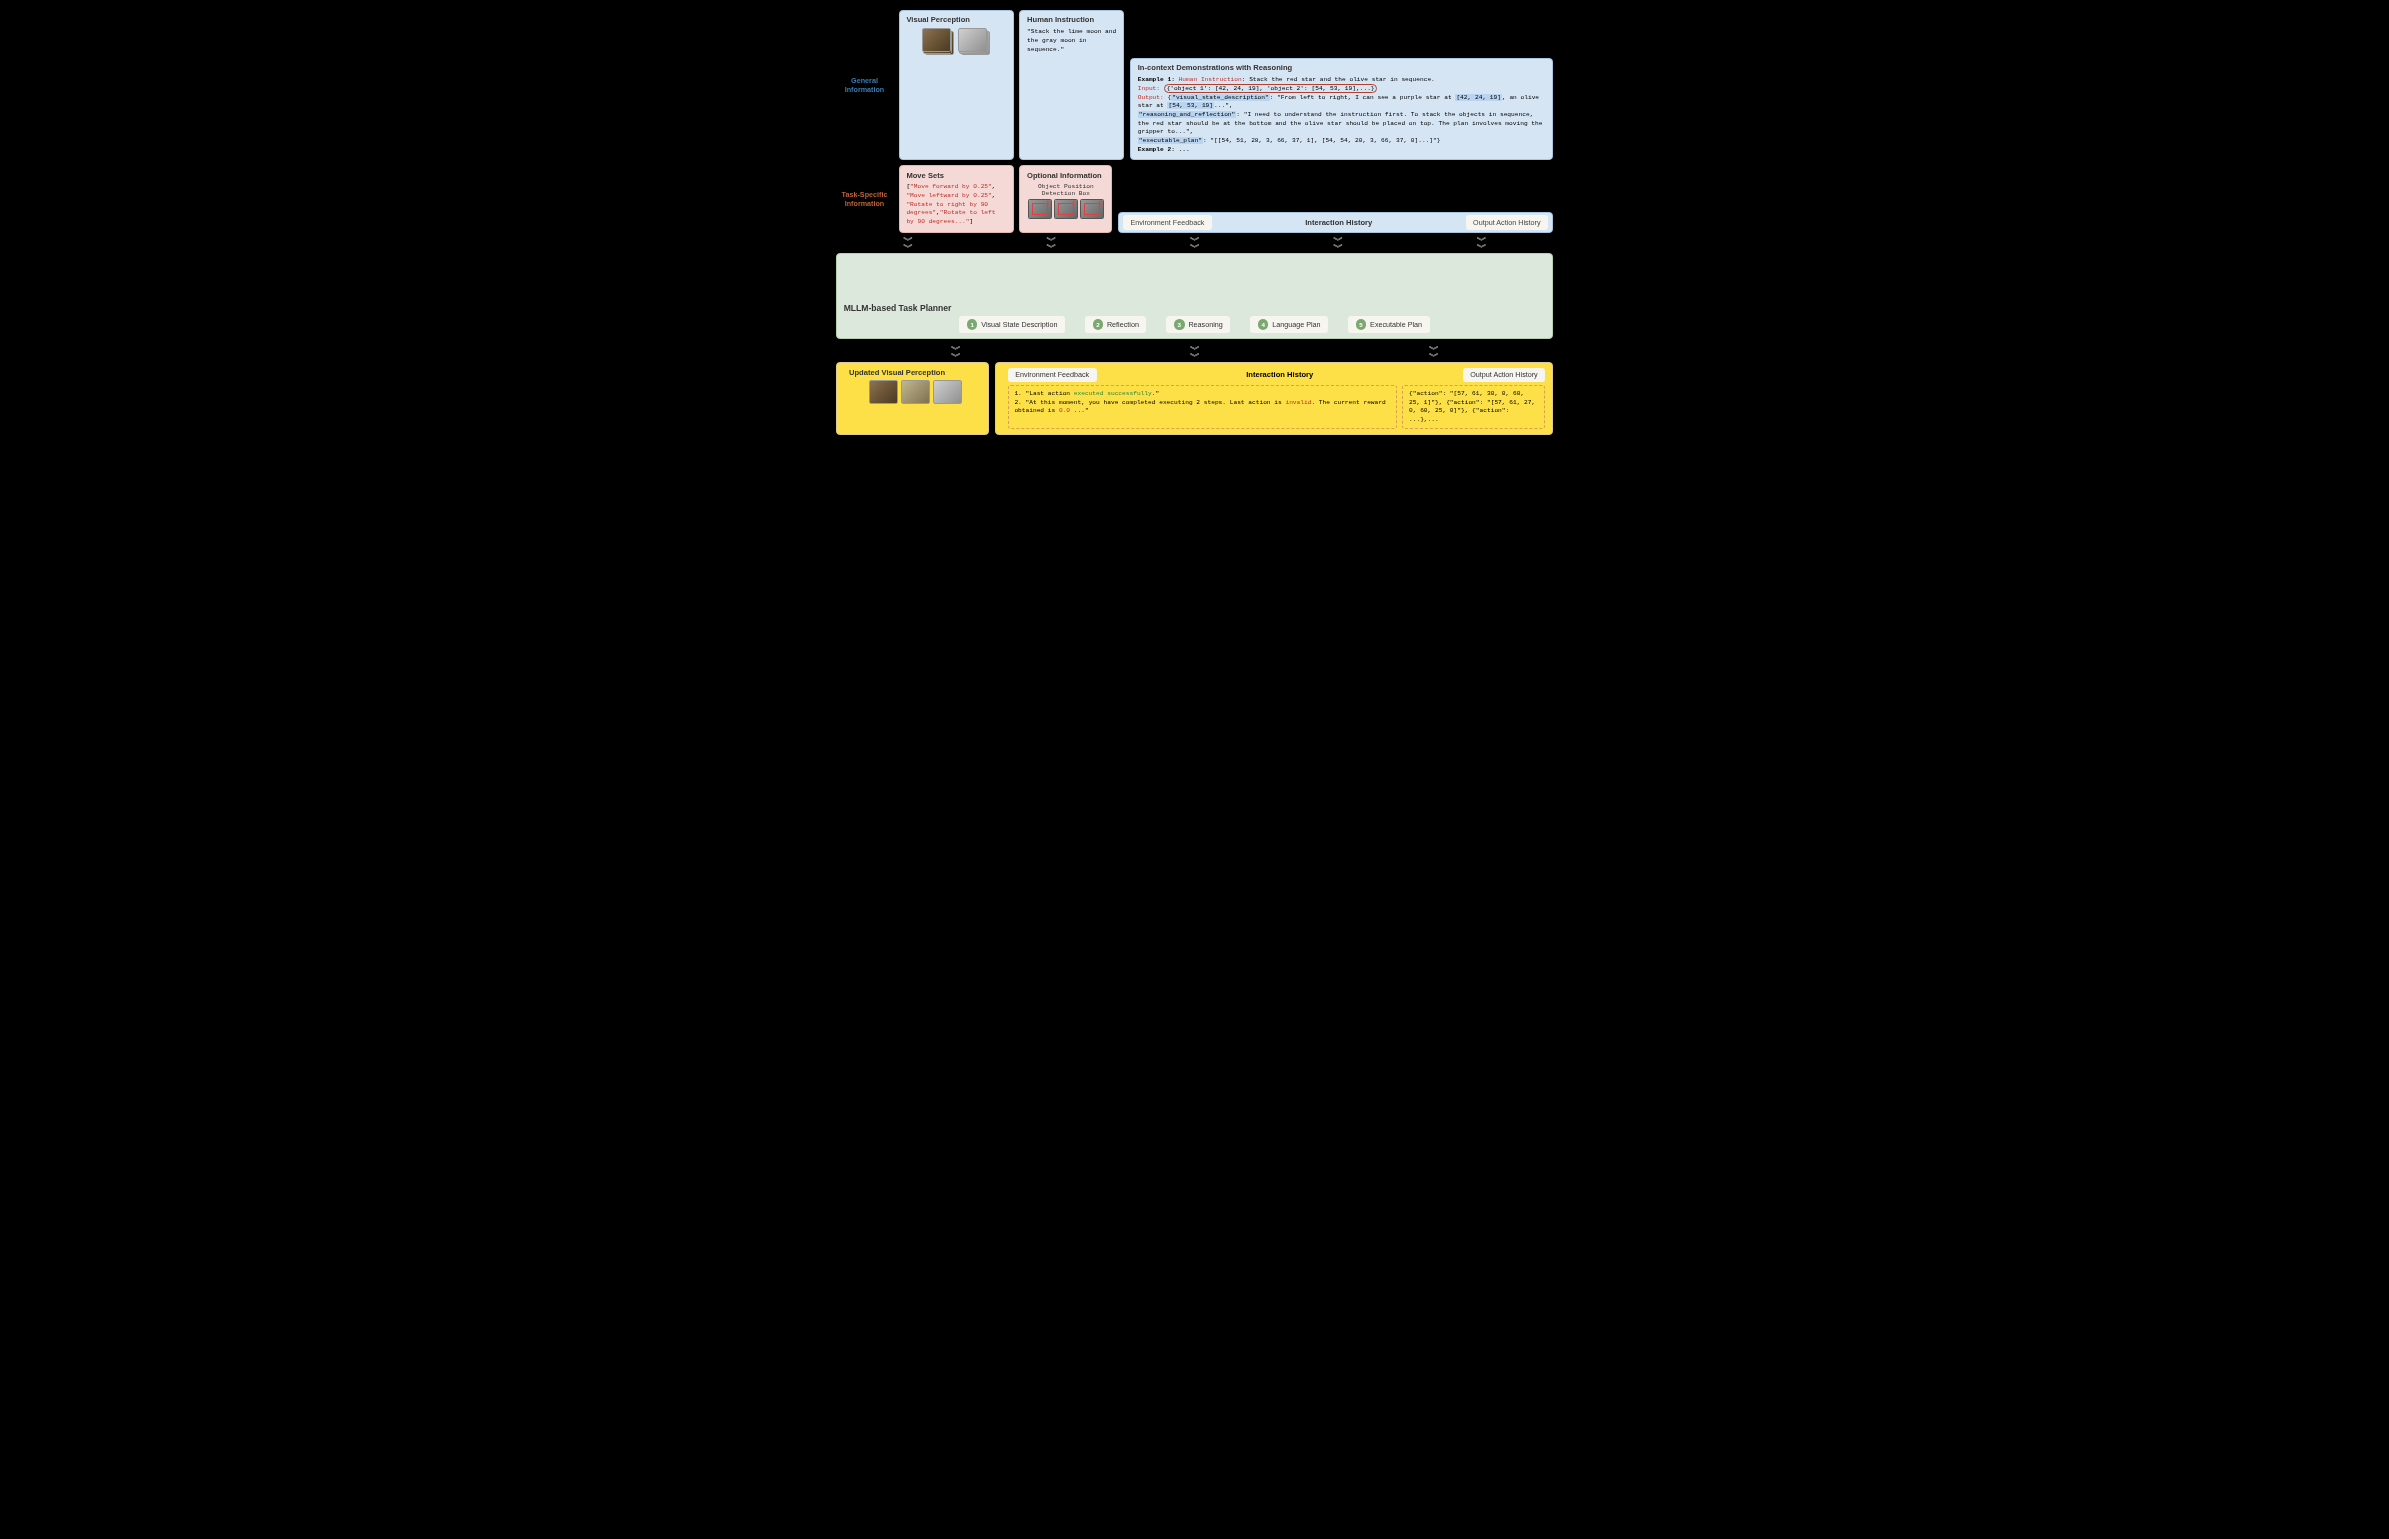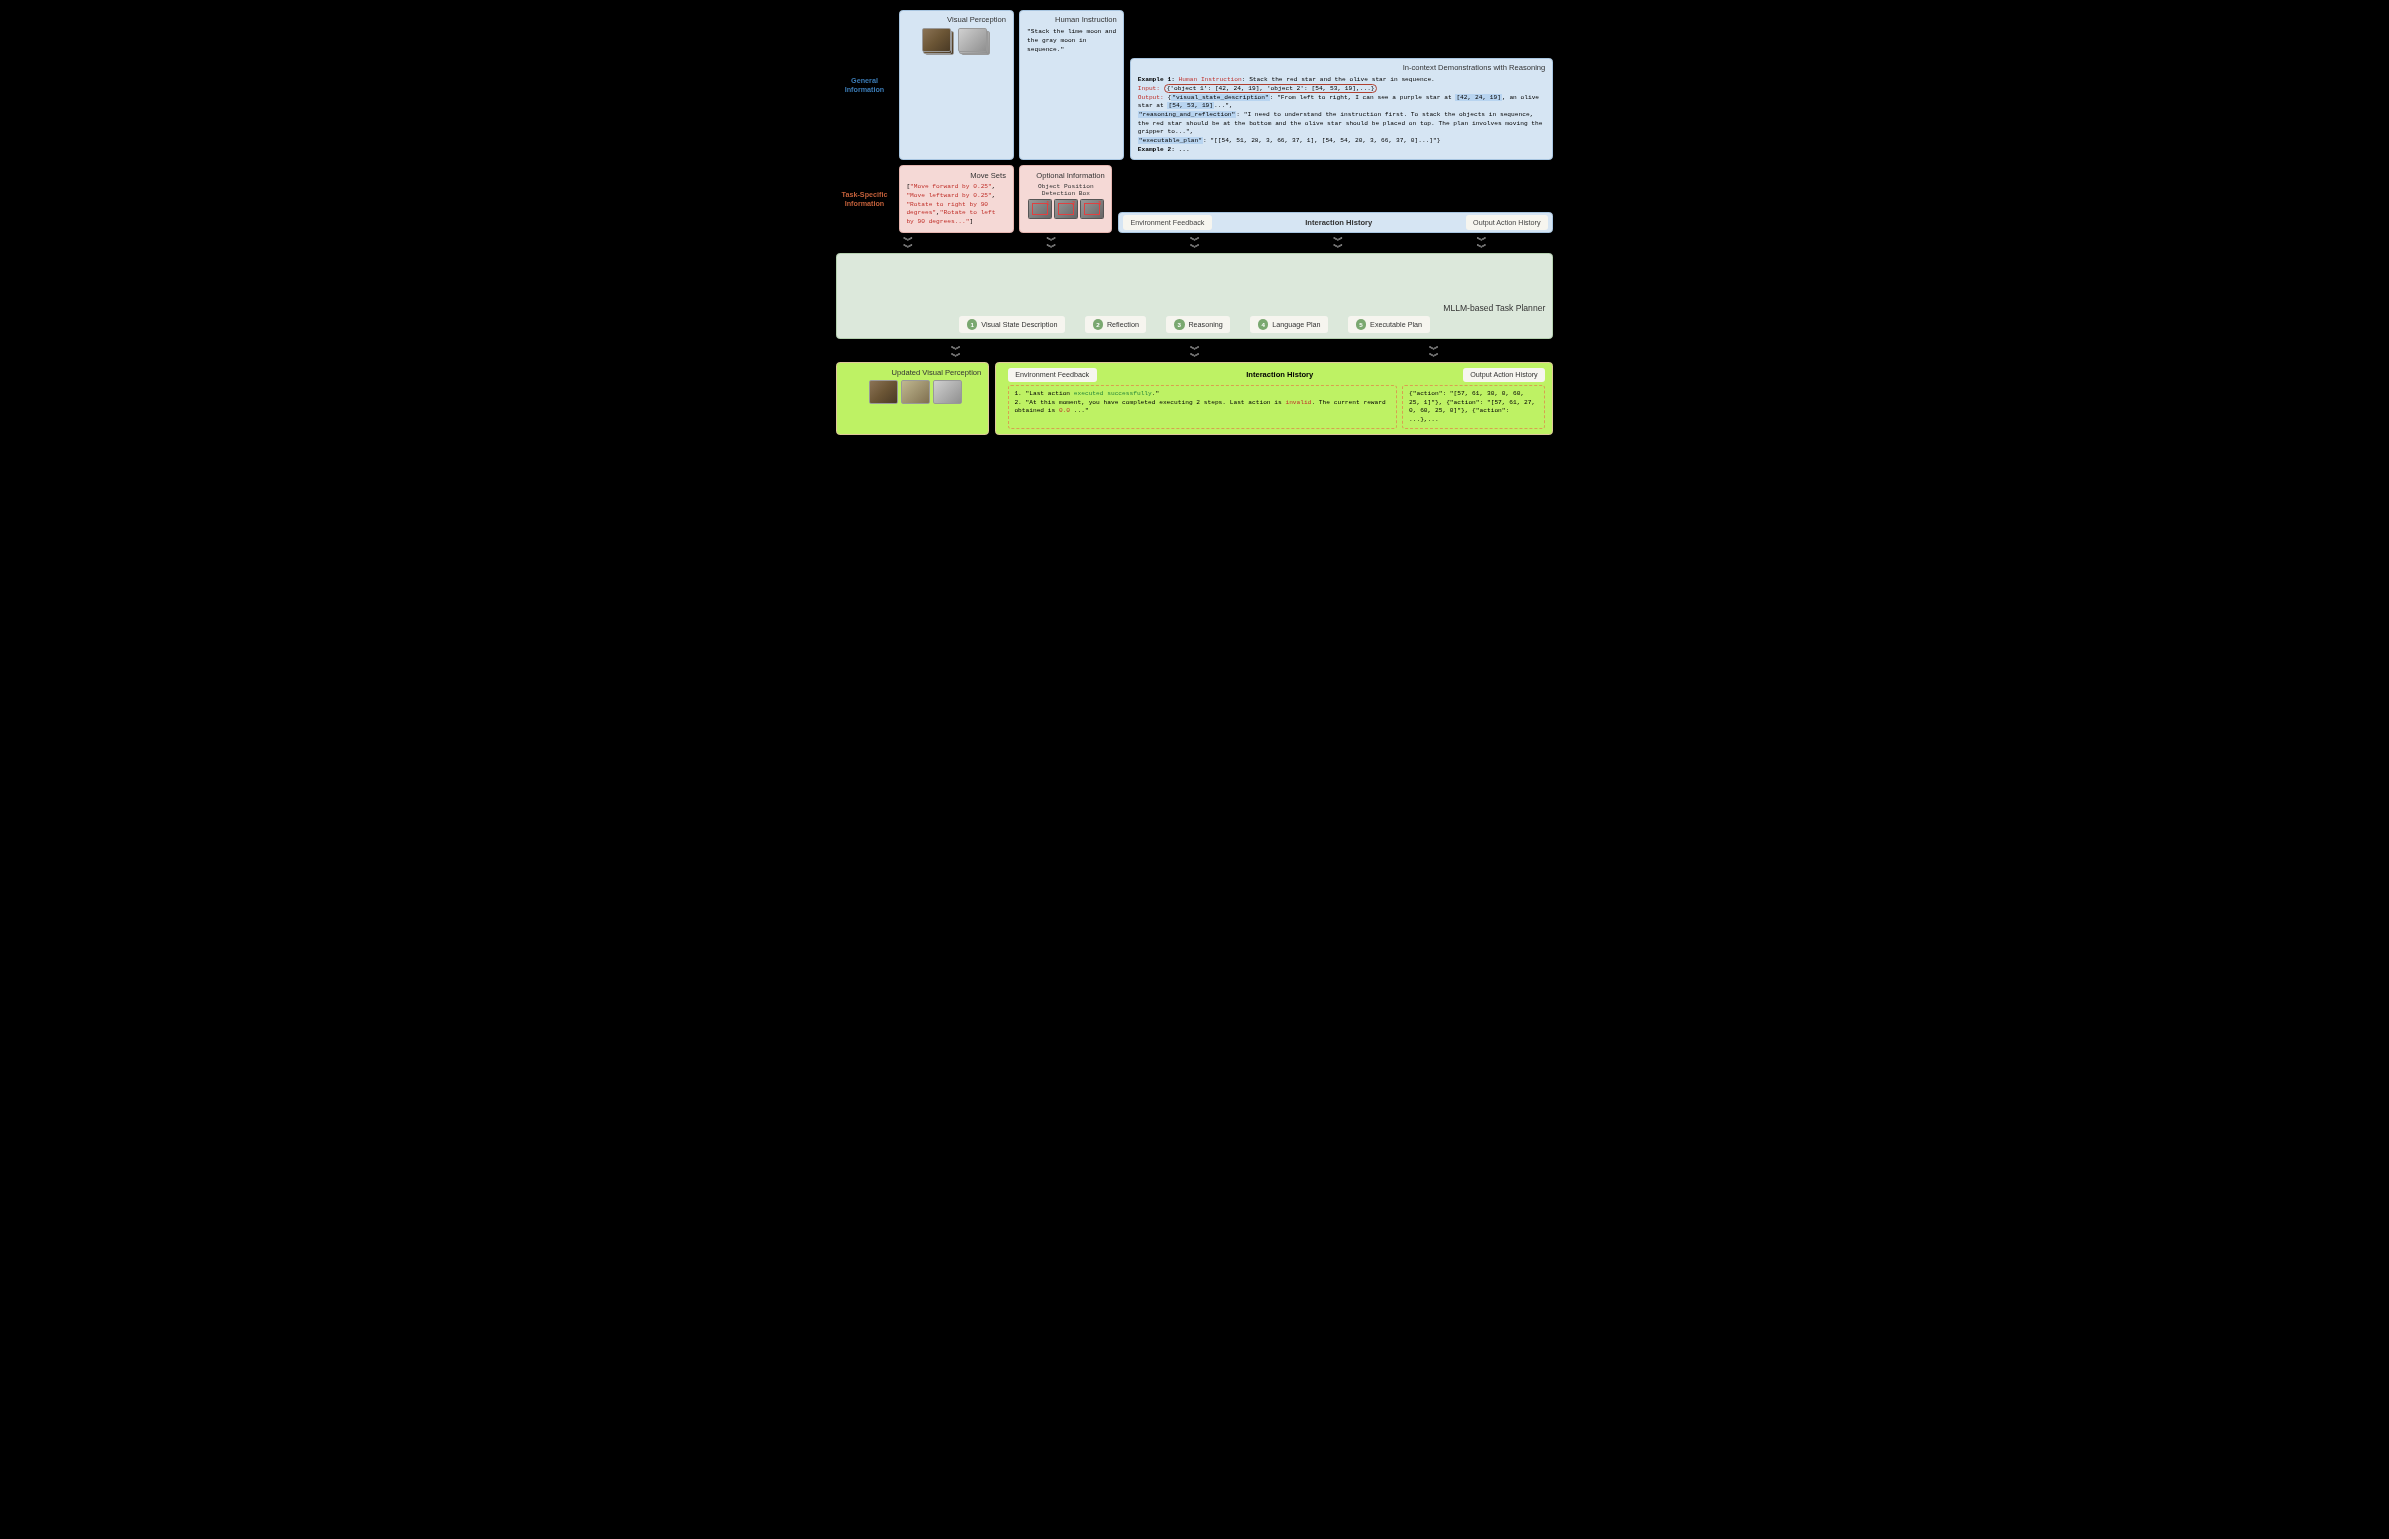--- a/index.html
+++ b/index.html
@@ -5,22 +5,22 @@
 * { box-sizing: border-box; margin: 0; padding: 0; }
 body { font-family: Arial, sans-serif; background: #000; padding: 9.6px; font-size: 6.7px; }
 .container { position: relative; max-width: 717px; margin: 0 auto; }
 .row { display: flex; gap: 5.7px; margin-bottom: 4.8px; align-items: stretch; }
 .side-label { width: 57px; display: flex; flex-direction: column; justify-content: center; align-items: center; color: #3b7bb5; font-weight: bold; font-size: 7.2px; text-align: center; }
 .side-label.task { color: #c05f3a; }
 .box { border-radius: 3.8px; padding: 4.8px 6.7px; position: relative; }
 .box-blue { background: #d6e5f3; border: 0.5px solid #a8c5e0; }
 .box-pink { background: #f5d9d6; border: 0.5px solid #e5b5b0; }
 .box-green { background: #dce8db; border: 0.5px solid #b5d0b0; }
-.box-orange { background: #bef264; border: 0.5px solid #e0c89a; padding-left: 12px; }
-.box-title { font-weight: normal; font-size: 7.6px; text-align: right; margin-bottom: 3.8px; color: #333; }
+.box-orange { background: #fde047; border: 0.5px solid #e0c89a; padding-left: 12px; }
+.box-title { font-weight: bold; font-size: 7.6px; text-align: left; margin-bottom: 3.8px; color: #333; }
 .mono { font-family: 'Courier New', monospace; font-size: 6.2px; line-height: 1.4; }
 .thumbs { display: flex; gap: 2.9px; justify-content: center; flex-wrap: wrap; }
 .thumb { width: 29px; height: 24px; background: linear-gradient(135deg, #8b7355 0%, #6b5535 50%, #4a3a25 100%); border-radius: 1.9px; border: 0.5px solid #999; position: relative; }
 .thumb.robot { background: linear-gradient(135deg, #d0d0d0 0%, #909090 100%); }
 .thumb.scene { background: linear-gradient(135deg, #c0b890 0%, #807050 100%); }
 .thumb-stack { position: relative; width: 33px; height: 28px; }
 .thumb-stack .thumb { position: absolute; }
 .thumb-stack .thumb:nth-child(1){ top: 2.9px; left: 2.9px; }
 .thumb-stack .thumb:nth-child(2){ top: 1.4px; left: 1.4px; }
 .thumb-stack .thumb:nth-child(3){ top: 0; left: 0; }

